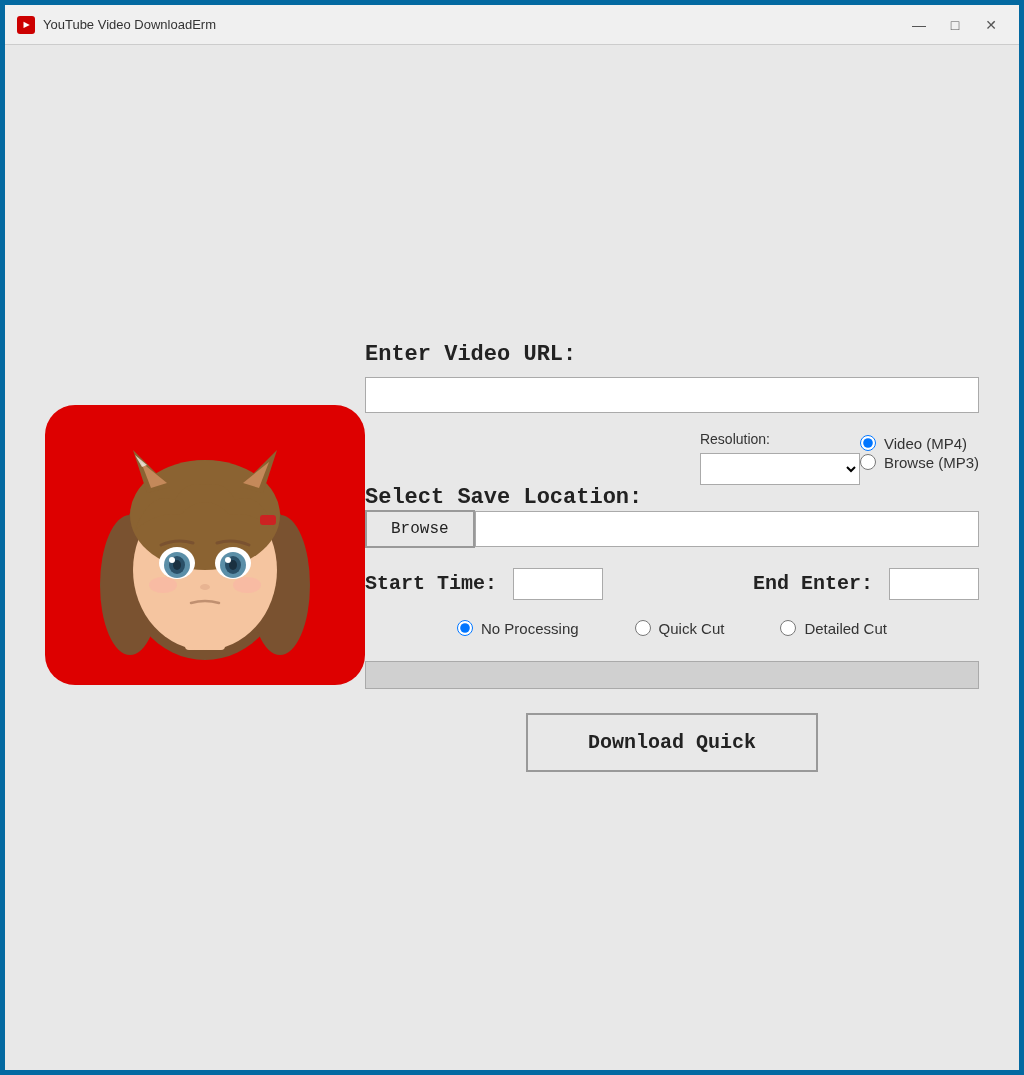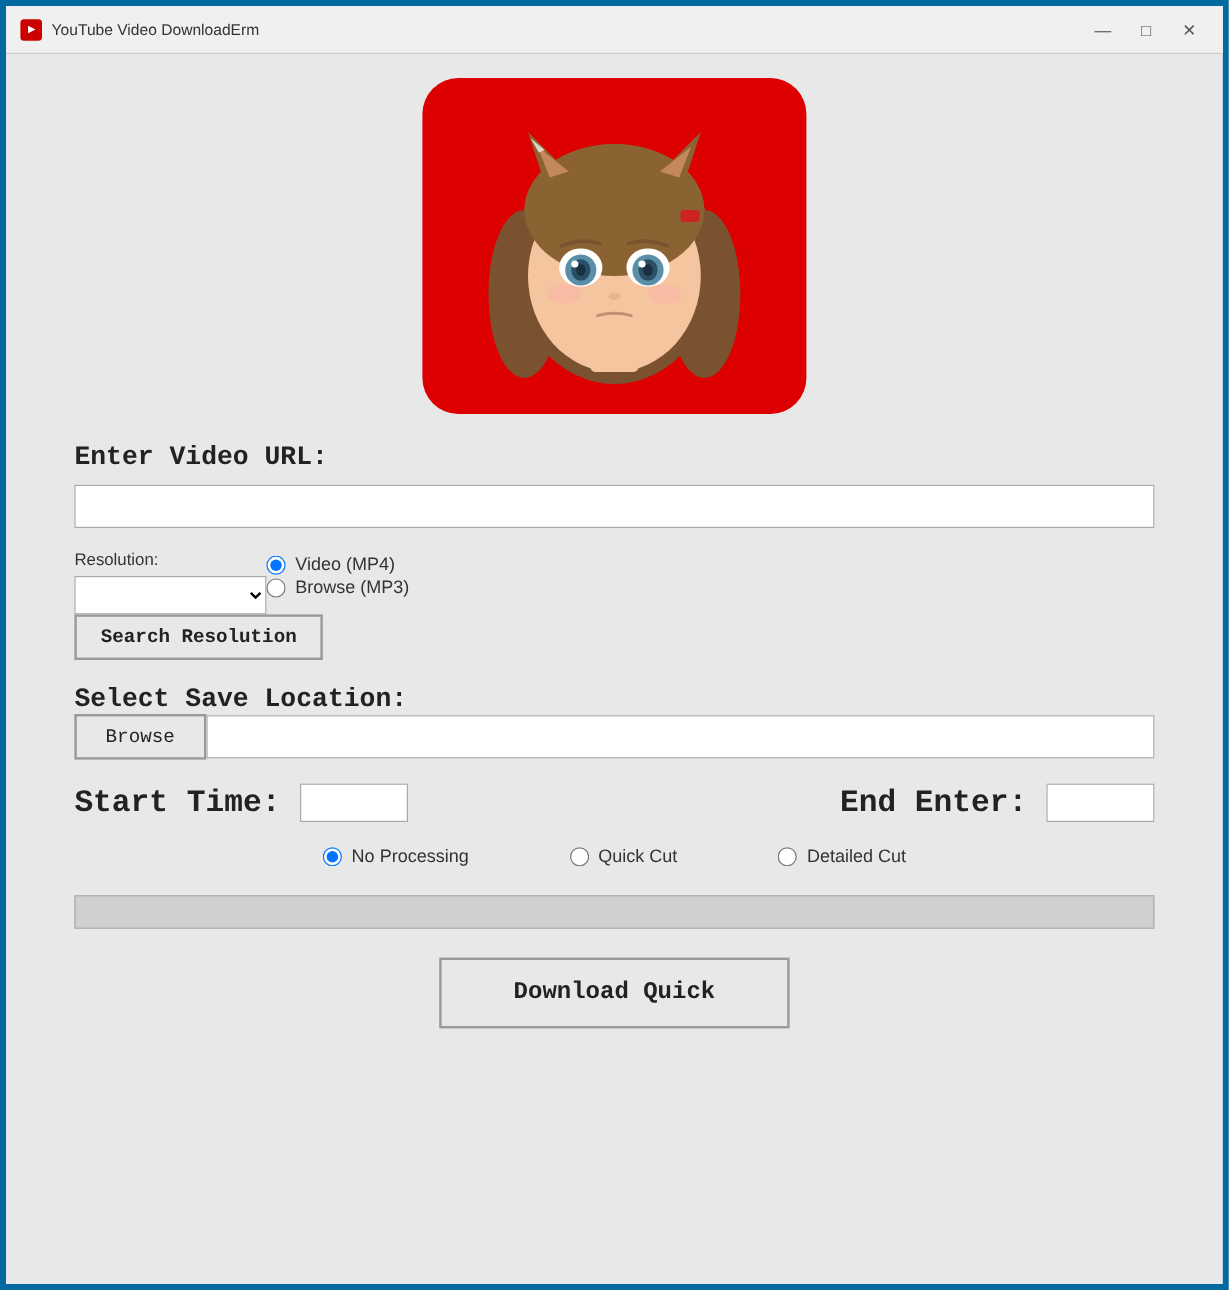--- a/index.html
+++ b/index.html
@@ -83,21 +83,21 @@
       display: flex;
       align-items: center;
       justify-content: center;
       border-radius: 2px;
     }
 
     .content {
       flex: 1;
       padding: 20px 40px 22px 40px;
       display: flex;
-      flex-direction: column;
+      flex-direction: row;
       align-items: center;
     }
 
     .app-logo {
       width: 320px;
       height: 280px;
       background: #dd0000;
       border-radius: 30px;
       margin-bottom: 24px;
       display: flex;
@@ -134,21 +134,21 @@
       background: white;
       padding: 4px 8px;
       font-size: 14px;
       outline: none;
       margin-bottom: 18px;
     }
 
     .resolution-format-row {
       display: flex;
       align-items: flex-start;
-      justify-content: flex-start;
+      justify-content: flex-end;
     }
 
     .resolution-section {
       display: flex;
       flex-direction: column;
       gap: 6px;
     }
 
     .resolution-label {
       font-size: 14px;
@@ -237,21 +237,21 @@
 
     .time-row {
       display: flex;
       align-items: center;
       gap: 16px;
       margin-bottom: 20px;
       width: 100%;
     }
 
     .time-label {
-      font-size: 26px;
+      font-size: 20px;
       font-weight: bold;
       font-family: 'Courier New', Courier, monospace;
       color: #222;
     }
 
     .time-input {
       width: 90px;
       height: 32px;
       border: 1px solid #aaa;
       background: white;
@@ -261,21 +261,21 @@
     }
 
     .time-spacer {
       flex: 1;
     }
 
     .processing-row {
       display: flex;
       align-items: center;
       justify-content: center;
-      gap: 84px;
+      gap: 56px;
       margin-bottom: 24px;
       width: 100%;
     }
 
     .progress-bar-container {
       width: 100%;
       height: 28px;
       background: #d0d0d0;
       border: 1px solid #aaa;
       margin-bottom: 20px;
@@ -396,21 +396,20 @@
             <span>Video (MP4)</span>
           </label>
           <label class="radio-option">
             <input type="radio" name="format" value="mp3" style="">
             <span>Browse (MP3)</span>
           </label>
         </div>
       </div>
 
       
-      <button class="search-btn">Search Resolution</button>
 
       
       <label class="save-location-label">Select Save Location:</label>
       <div class="save-location-row">
         <button class="browse-btn">Browse</button>
         <input type="text" class="save-path-input" style="">
       </div>
 
       
       <div class="time-row">

